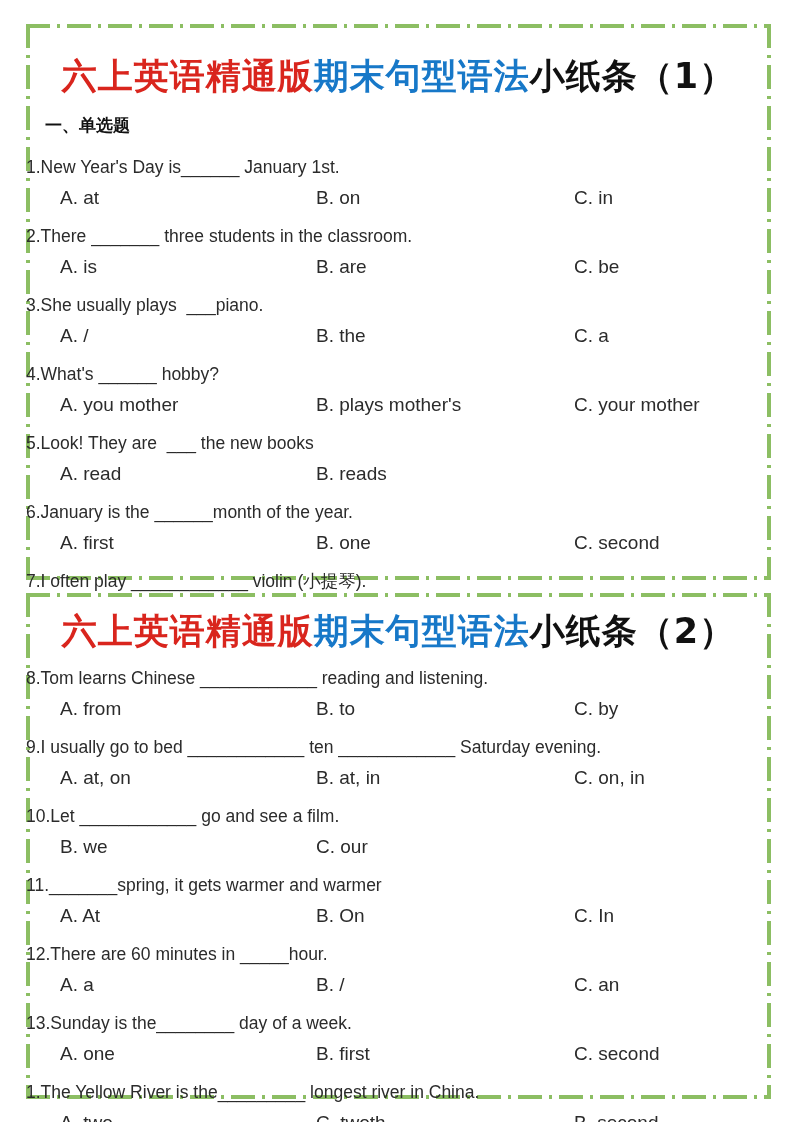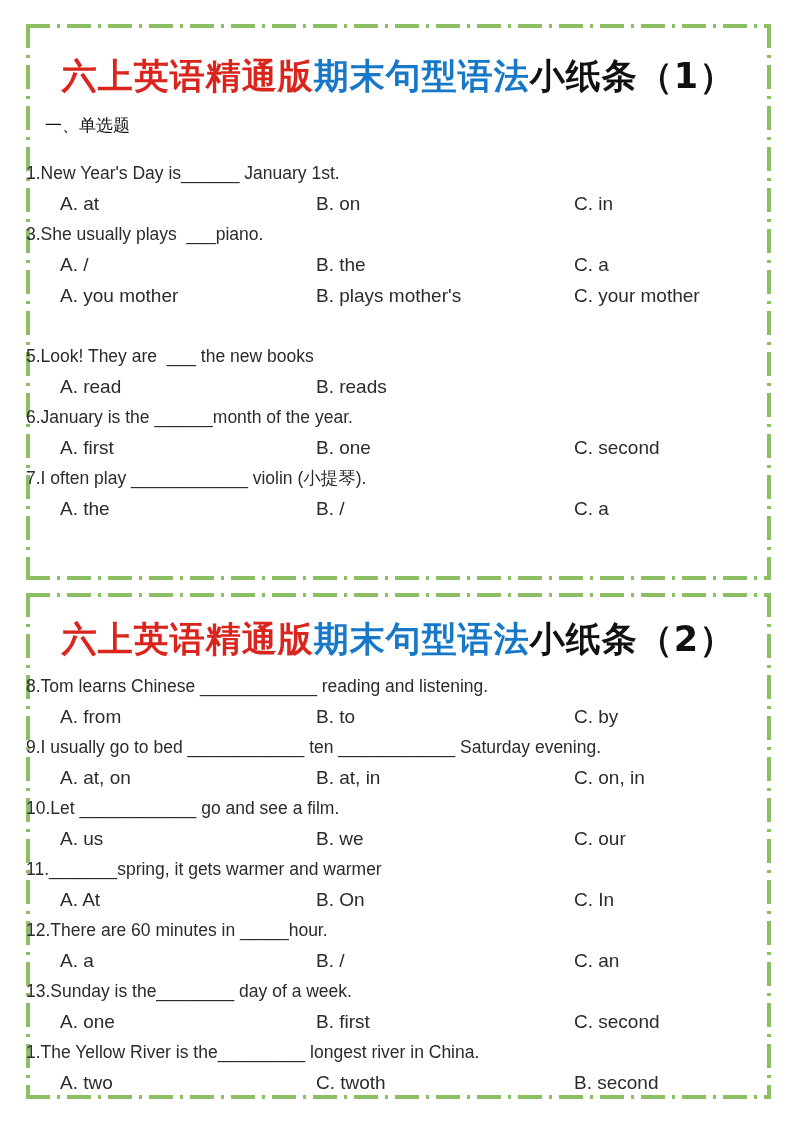--- a/index.html
+++ b/index.html
@@ -35,37 +35,38 @@
   .title {
     text-align: center;
     font-family: "DejaVu Sans", "Liberation Sans", sans-serif;
     font-weight: 900;
     font-size: 35px;
     line-height: 48px;
     letter-spacing: 1px;
     white-space: nowrap;
   }
   .box-1 .title { margin-top: 28px; }
-  .box-2 .title { margin-top: 22px; }
+  .box-2 .title { margin-top: 14px; }
   .t-red   { color: var(--title-red); }
   .t-blue  { color: var(--title-blue); }
   .t-black { color: #111111; }
 
   .heading {
-    font-size: 17px; font-weight: normal; color: #111111;
+    font-size: 17px; font-weight: bold; color: #111111;
     line-height: 24px;
-    margin: 14px 0 20px 19px;
+    margin: 14px 0 14px 19px;
   }
   .box-2 .questions { margin-top: 8px; }
 
   .question { height: 61px; }
   .qtext {
     height: 30px; line-height: 30px;
     font-size: 17.5px;
     white-space: pre;
+    margin-top: 8px;
   }
   .opts {
     height: 31px; line-height: 31px;
     display: grid;
     grid-template-columns: 256px 258px auto;
     padding-left: 34px;
     font-size: 19px;
     white-space: pre;
   }
 </style>
@@ -81,31 +82,40 @@
     <div class="questions">
   <div class="question">
     <div class="qtext">1.New Year's Day is______ January 1st.</div>
     <div class="opts">
       <span class="opt">A. at</span>
       <span class="opt">B. on</span>
       <span class="opt">C. in</span>
     </div>
   </div>
 
+  <div class="question">
+    <div class="qtext">2.There _______ three students in the classroom.</div>
+    <div class="opts">
+      <span class="opt">A. is</span>
+      <span class="opt">B. are</span>
+      <span class="opt">C. be</span>
+    </div>
+  </div>
 
   <div class="question">
     <div class="qtext">3.She usually plays  ___piano.</div>
     <div class="opts">
       <span class="opt">A. /</span>
       <span class="opt">B. the</span>
       <span class="opt">C. a</span>
     </div>
   </div>
 
   <div class="question">
+    <div class="qtext">4.What's ______ hobby?</div>
     <div class="opts">
       <span class="opt">A. you mother</span>
       <span class="opt">B. plays mother's</span>
       <span class="opt">C. your mother</span>
     </div>
   </div>
 
   <div class="question">
     <div class="qtext">5.Look! They are  ___ the new books</div>
     <div class="opts">
@@ -154,21 +164,20 @@
     <div class="opts">
       <span class="opt">A. at, on</span>
       <span class="opt">B. at, in</span>
       <span class="opt">C. on, in</span>
     </div>
   </div>
 
   <div class="question">
     <div class="qtext">10.Let ____________ go and see a film.</div>
     <div class="opts">
-      <span class="opt">A. us</span>
       <span class="opt">B. we</span>
       <span class="opt">C. our</span>
     </div>
   </div>
 
   <div class="question">
     <div class="qtext">11._______spring, it gets warmer and warmer</div>
     <div class="opts">
       <span class="opt">A. At</span>
       <span class="opt">B. On</span>

